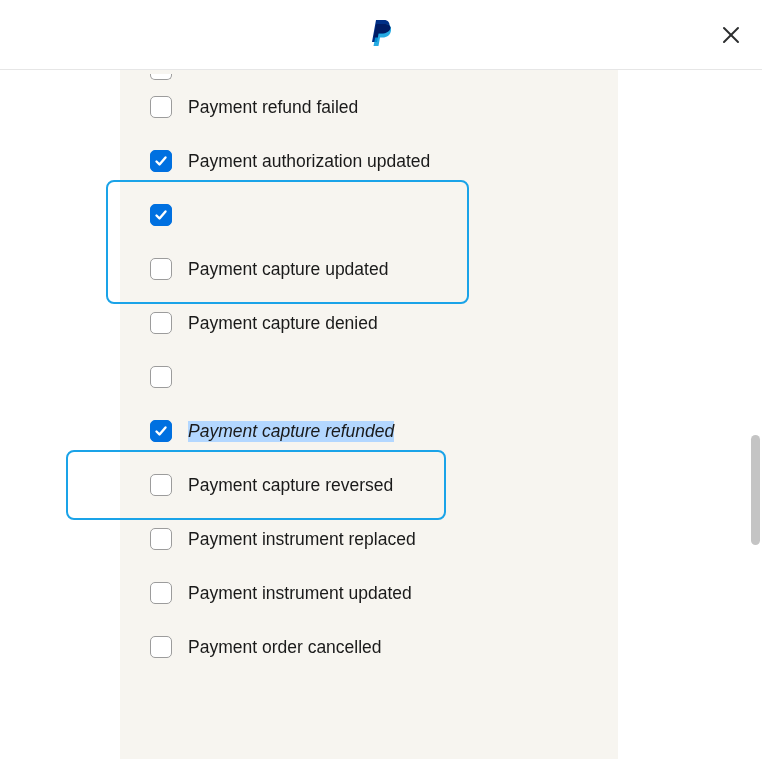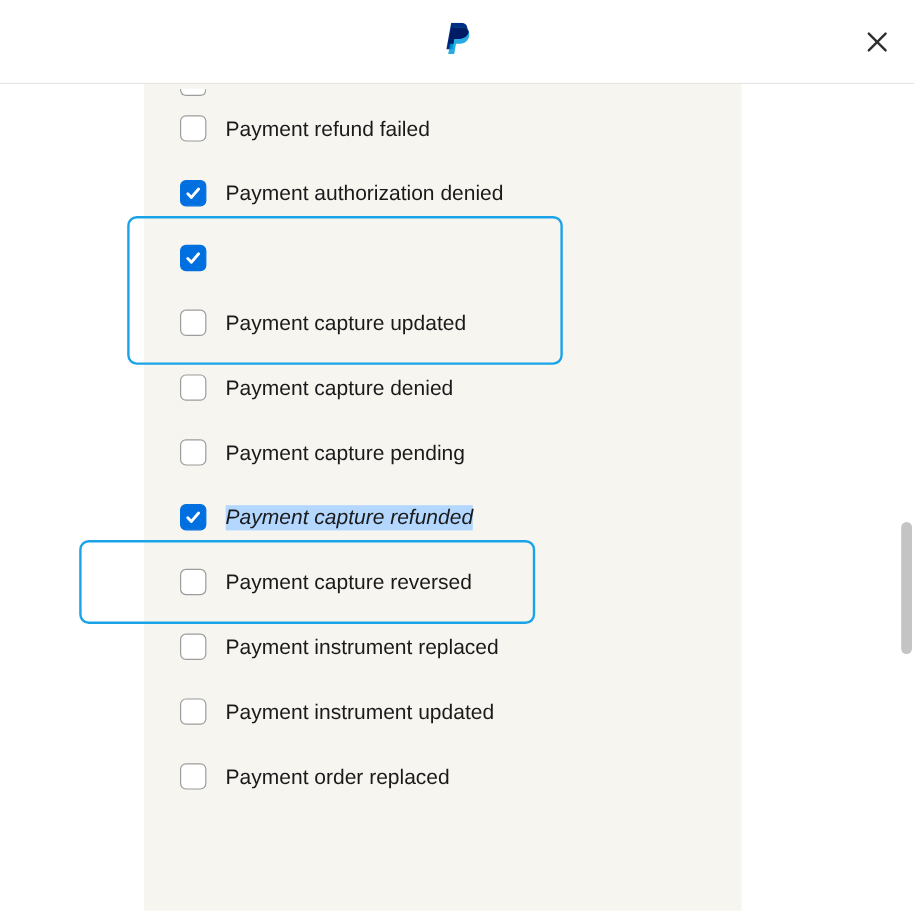--- a/index.html
+++ b/index.html
@@ -154,40 +154,39 @@
         <div class="option-row">
           <div class="checkbox"></div>
           <span class="option-label">Payment refund failed</span>
         </div>
         <div class="option-row">
           <div class="checkbox checked">
             <svg width="14" height="14" viewBox="0 0 14 14">
               <polyline points="2.5,7.5 5.5,10.5 11.5,3.5" fill="none" stroke="#fff" stroke-width="2.4" stroke-linecap="round" stroke-linejoin="round"></polyline>
             </svg>
           </div>
-          <span class="option-label">Payment authorization denied</span>
+          <span class="option-label">Payment authorization updated</span>
         </div>
         <div class="option-row">
           <div class="checkbox checked">
             <svg width="14" height="14" viewBox="0 0 14 14">
               <polyline points="2.5,7.5 5.5,10.5 11.5,3.5" fill="none" stroke="#fff" stroke-width="2.4" stroke-linecap="round" stroke-linejoin="round"></polyline>
             </svg>
           </div>
         </div>
         <div class="option-row">
           <div class="checkbox"></div>
           <span class="option-label">Payment capture updated</span>
         </div>
         <div class="option-row">
           <div class="checkbox"></div>
           <span class="option-label">Payment capture denied</span>
         </div>
         <div class="option-row">
           <div class="checkbox"></div>
-          <span class="option-label">Payment capture pending</span>
         </div>
         <div class="option-row">
           <div class="checkbox checked">
             <svg width="14" height="14" viewBox="0 0 14 14">
               <polyline points="2.5,7.5 5.5,10.5 11.5,3.5" fill="none" stroke="#fff" stroke-width="2.4" stroke-linecap="round" stroke-linejoin="round"></polyline>
             </svg>
           </div>
           <span class="option-label text-highlight">Payment capture refunded</span>
         </div>
         <div class="option-row">
@@ -197,21 +196,21 @@
         <div class="option-row">
           <div class="checkbox"></div>
           <span class="option-label">Payment instrument replaced</span>
         </div>
         <div class="option-row">
           <div class="checkbox"></div>
           <span class="option-label">Payment instrument updated</span>
         </div>
         <div class="option-row">
           <div class="checkbox"></div>
-          <span class="option-label">Payment order replaced</span>
+          <span class="option-label">Payment order cancelled</span>
         </div>
       </div>
   </div>
 
   <div class="highlight-box" id="hl1" style="left: 106px; top: 110px; width: 362.562px; height: 124px;"></div>
   <div class="highlight-box" id="hl2" style="left: 66px; top: 380px; width: 380.25px; height: 70px;"></div>
 
   <div class="scrollbar-track"></div>
 </div>
 

